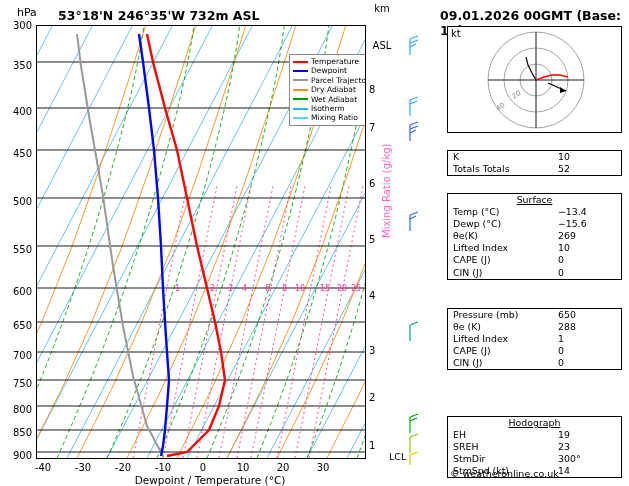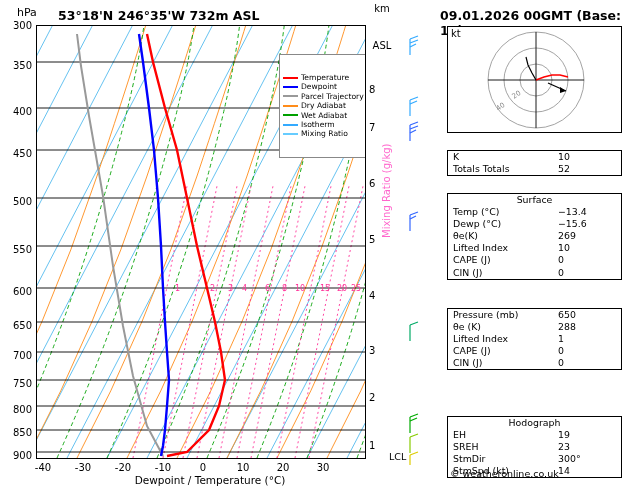--- a/index.html
+++ b/index.html
@@ -42,22 +42,22 @@
   
   .mixlab {
     position:absolute; left:381px; top:238px;
     font-size:10px; color:#ff66cc;
     transform:rotate(-90deg); transform-origin:left top;
     white-space:nowrap;
   }
 
   
   .legend {
-    position:absolute; left:242px; top:28px; width:104px;
-    background:#fff; border:1px solid #888; padding:18px 3px;
+    position:absolute; left:252px; top:28px; width:104px;
+    background:#fff; border:1px solid #888; padding:2px 3px;
     font-size:7.6px; line-height:9.4px;
   }
   .legend .row { display:flex; align-items:center; height:9.4px; }
   .legend .swatch { width:15px; height:0; border-top-width:2px; border-top-style:solid; margin-right:3px; flex:0 0 15px;}
 
   
   .mixnum { position:absolute; font-size:8px; color:#ff3399; }
 
   
   .hodo {
@@ -68,21 +68,21 @@
 
   
   .tbl {
     position:absolute; left:447px; width:175px;
     border:1px solid #000; background:#fff;
     font-size:9.4px; line-height:12.1px;
   }
   .tbl .r { display:flex; padding:0 5px; }
   .tbl .r .k { flex:1 1 auto; white-space:nowrap;}
   .tbl .r .v { flex:0 0 58px; text-align:left;}
-  .tbl .sec { text-align:center; font-weight:normal; }
+  .tbl .sec { text-align:center; font-weight:normal;text-decoration:underline; }
   #tbl1 { top:150px; }
   #tbl2 { top:193px; }
   #tbl3 { top:308px; }
   #tbl4 { top:416px; }
 
   .copyright { position:absolute; left:450px; top:468px; font-size:9.5px; color:#000; }
 </style>
 </head>
 <body>
 

